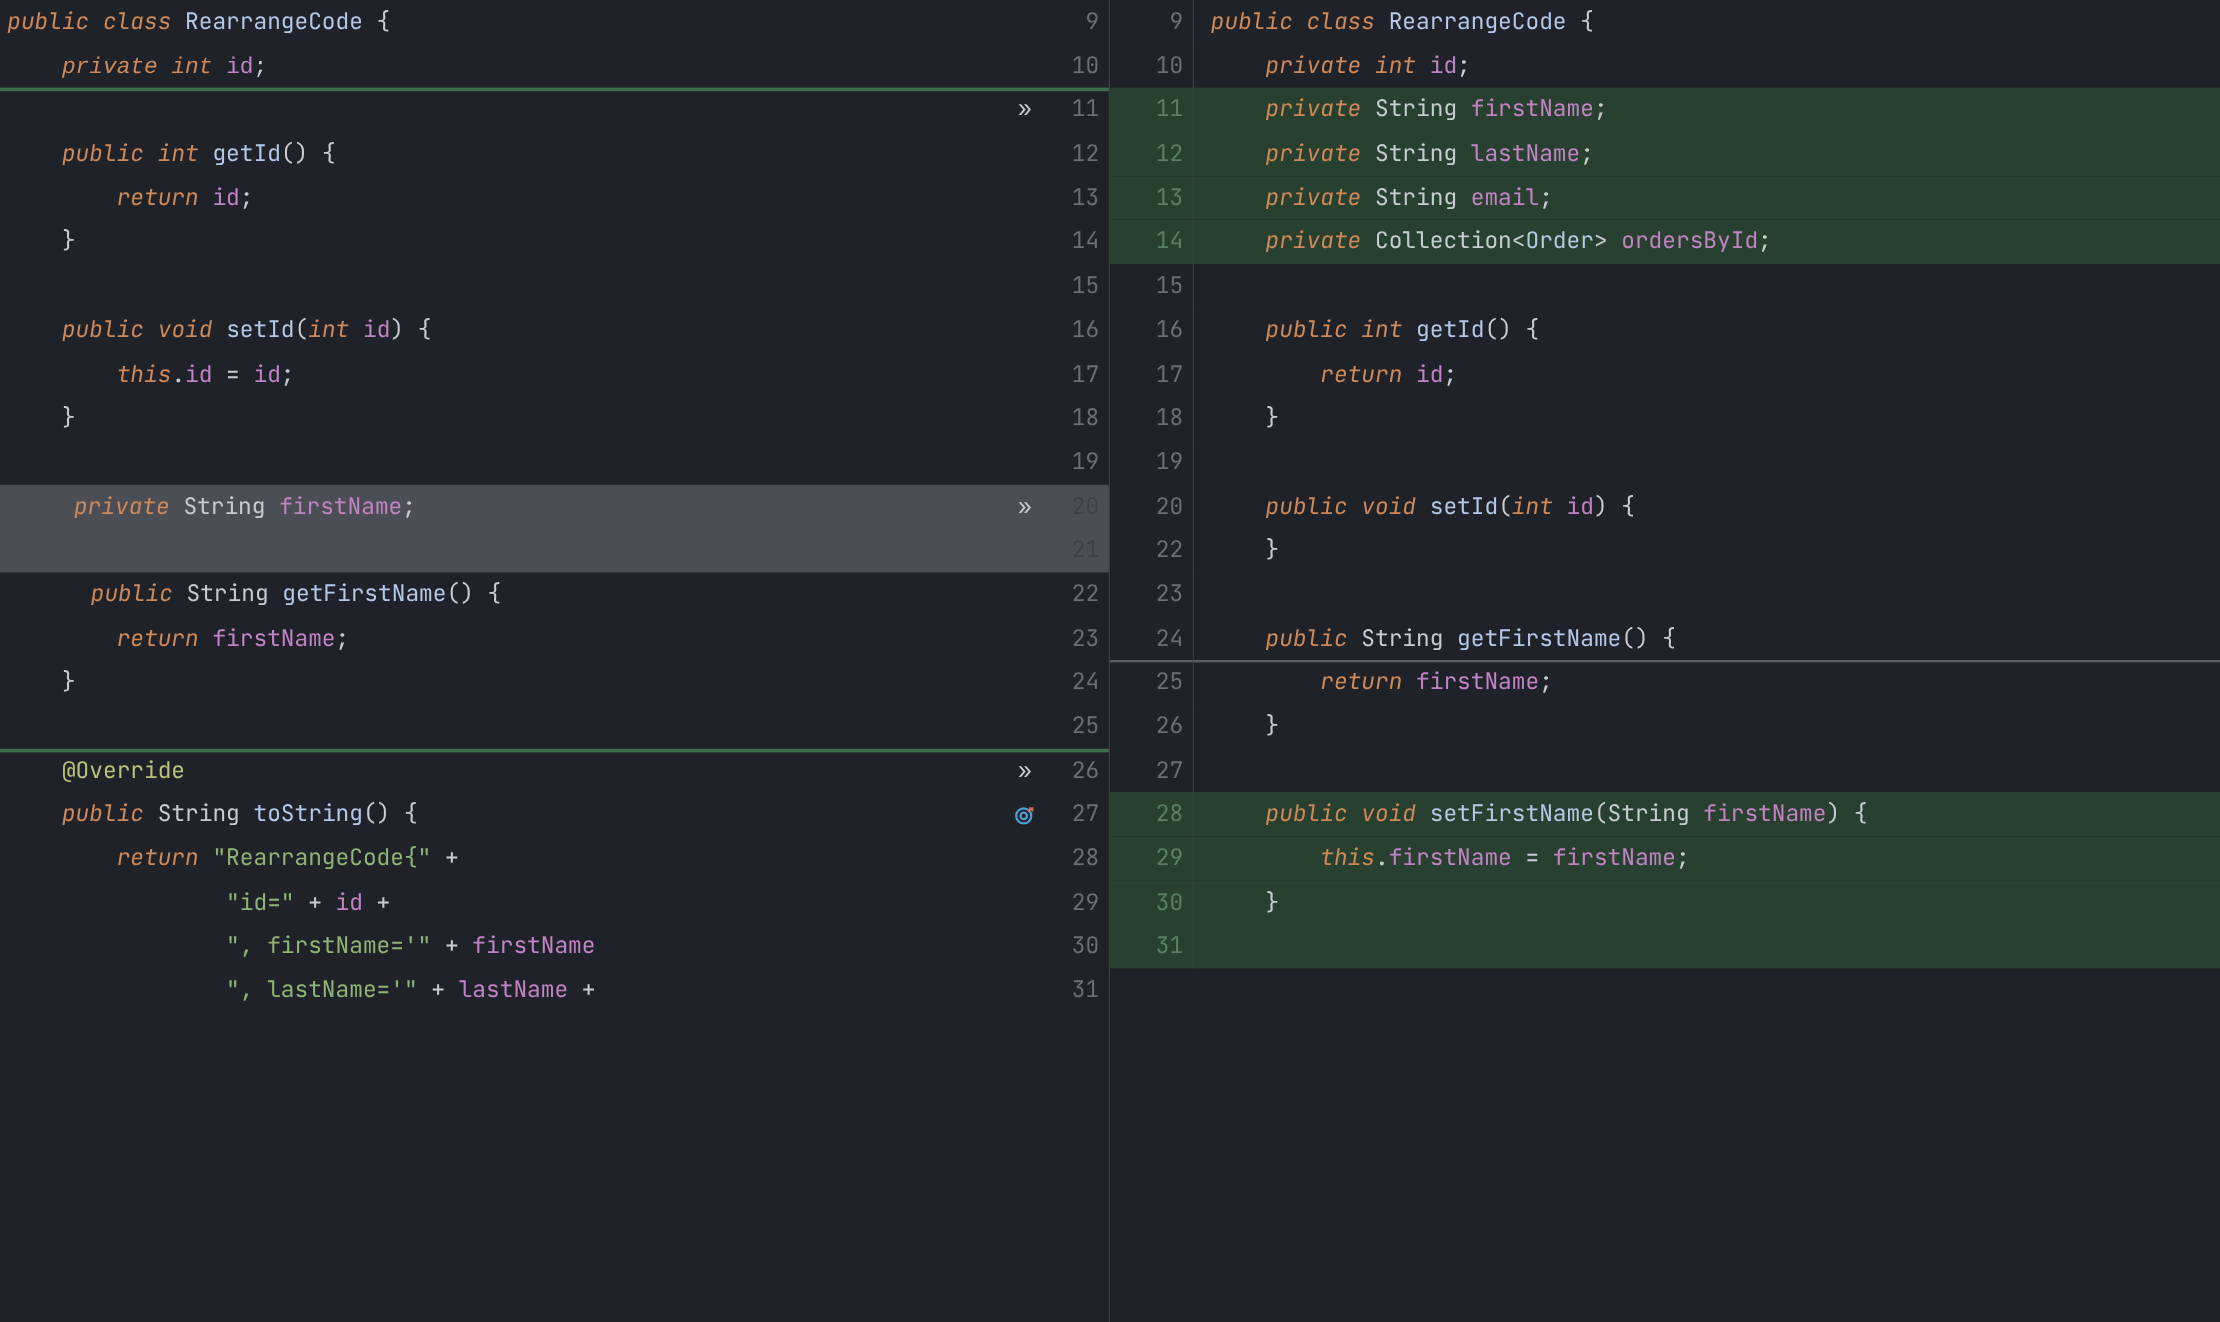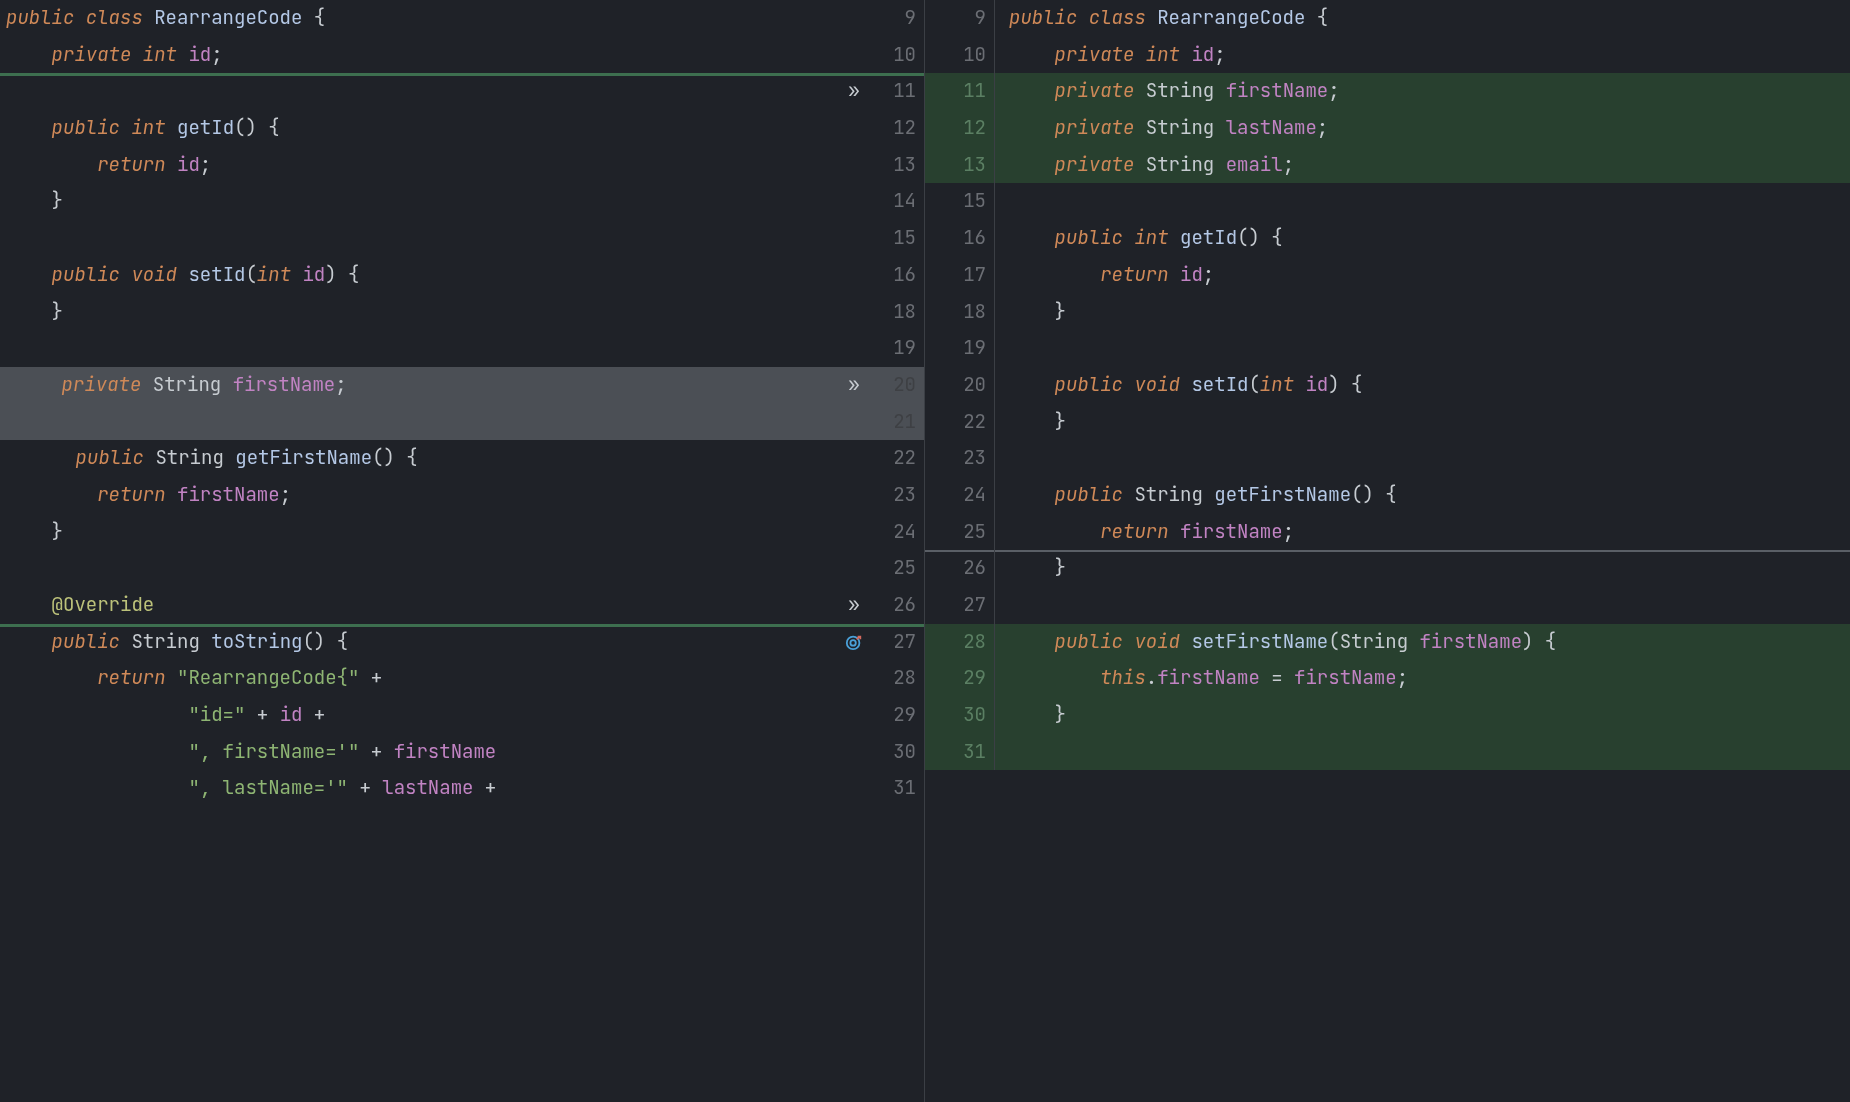--- a/index.html
+++ b/index.html
@@ -44,27 +44,28 @@
 </style>
 </head>
 <body>
 
 <div class="diff">
   <div class="pane left">
     <div class="divider" style="top:73.4px"></div>
     <div class="divider" style="top:623.9px"></div>
     <div id="left-rows">
         <div class="row"><span class="code" style="padding-left: 6px; text-align: right;"><span class="kw">public </span><span class="kw">class </span><span class="type">RearrangeCode </span><span>{</span></span><span class="marker" style="position: absolute; right: 56px;"></span><span class="gutter-l" style="position: absolute; right: 0px;">9</span></div>
-        <div class="row"><span class="code" style="padding-left: 6px;"><span>    </span><span class="kw">private </span><span class="kw">int </span><span class="id">id</span><span>;</span></span><span class="marker" style="position: absolute; right: 56px;"></span><span class="gutter-l" style="position: absolute; right: 0px;">10</span></div>
+        <div class="row"><span class="code" style="padding-left: 6px; font-family: Liberation Mono, monospace;"><span>    </span><span class="kw">private </span><span class="kw">int </span><span class="id">id</span><span>;</span></span><span class="marker" style="position: absolute; right: 56px;"></span><span class="gutter-l" style="position: absolute; right: 0px;">10</span></div>
         <div class="row"><span class="code" style="padding-left: 6px;"><span></span></span><span class="marker" style="position: absolute; right: 56px;">»</span><span class="gutter-l" style="position: absolute; right: 0px;">11</span></div>
         <div class="row"><span class="code" style="padding-left: 6px;"><span>    </span><span class="kw">public </span><span class="kw">int </span><span class="type">getId</span><span>() {</span></span><span class="marker" style="position: absolute; right: 56px;"></span><span class="gutter-l" style="position: absolute; right: 0px;">12</span></div>
         <div class="row"><span class="code" style="padding-left: 6px;"><span>        </span><span class="kw">return </span><span class="id">id</span><span>;</span></span><span class="marker" style="position: absolute; right: 56px;"></span><span class="gutter-l" style="position: absolute; right: 0px;">13</span></div>
         <div class="row"><span class="code" style="padding-left: 6px;"><span>    }</span></span><span class="marker" style="position: absolute; right: 56px;"></span><span class="gutter-l" style="position: absolute; right: 0px;">14</span></div>
         <div class="row"><span class="code" style="padding-left: 6px;"><span></span></span><span class="marker" style="position: absolute; right: 56px;"></span><span class="gutter-l" style="position: absolute; right: 0px;">15</span></div>
         <div class="row"><span class="code" style="padding-left: 6px;"><span>    </span><span class="kw">public </span><span class="kw">void </span><span class="type">setId</span><span>(</span><span class="kw">int </span><span class="id">id</span><span>) {</span></span><span class="marker" style="position: absolute; right: 56px;"></span><span class="gutter-l" style="position: absolute; right: 0px;">16</span></div>
+        <div class="row"><span class="code" style="padding-left: 6px;"><span>        </span><span class="kw">this</span><span>.</span><span class="id">id</span><span></span><span> = </span><span class="id">id</span><span>;</span></span><span class="marker" style="position: absolute; right: 56px;"></span><span class="gutter-l" style="position: absolute; right: 0px;">17</span></div>
         <div class="row"><span class="code" style="padding-left: 6px;"><span>    }</span></span><span class="marker" style="position: absolute; right: 56px;"></span><span class="gutter-l" style="position: absolute; right: 0px;">18</span></div>
         <div class="row"><span class="code" style="padding-left: 6px;"><span></span></span><span class="marker" style="position: absolute; right: 56px;"></span><span class="gutter-l" style="position: absolute; right: 0px;">19</span></div>
         <div class="row sel"><span class="code" style="padding-left: 16px;"><span>    </span><span class="kw">private </span><span>String </span><span class="id">firstName</span><span>;</span></span><span class="marker" style="position: absolute; right: 56px;">»</span><span class="gutter-l" style="position: absolute; right: 0px;">20</span></div>
         <div class="row sel"><span class="code" style="padding-left: 6px;"><span></span></span><span class="marker" style="position: absolute; right: 56px;"></span><span class="gutter-l" style="position: absolute; right: 0px;">21</span></div>
         <div class="row"><span class="code" style="padding-left: 6px; margin-left: 24px;"><span>    </span><span class="kw">public </span><span>String </span><span class="type">getFirstName</span><span>() {</span></span><span class="marker" style="position: absolute; right: 56px;"></span><span class="gutter-l" style="position: absolute; right: 0px;">22</span></div>
         <div class="row"><span class="code" style="padding-left: 6px;"><span>        </span><span class="kw">return </span><span class="id">firstName</span><span>;</span></span><span class="marker" style="position: absolute; right: 56px;"></span><span class="gutter-l" style="position: absolute; right: 0px;">23</span></div>
         <div class="row"><span class="code" style="padding-left: 6px;"><span>    }</span></span><span class="marker" style="position: absolute; right: 56px;"></span><span class="gutter-l" style="position: absolute; right: 0px;">24</span></div>
         <div class="row"><span class="code" style="padding-left: 6px;"><span></span></span><span class="marker" style="position: absolute; right: 56px;"></span><span class="gutter-l" style="position: absolute; right: 0px;">25</span></div>
         <div class="row"><span class="code" style="padding-left: 6px;"><span>    </span><span class="anno">@Override</span></span><span class="marker" style="position: absolute; right: 56px;">»</span><span class="gutter-l" style="position: absolute; right: 0px;">26</span></div>
         <div class="row"><span class="code" style="padding-left: 6px;"><span>    </span><span class="kw">public </span><span>String </span><span class="type">toString</span><span>() {</span></span><span class="marker" style="position: absolute; right: 56px;"><svg class="bullseye" viewBox="0 0 20 20">
@@ -79,20 +80,21 @@
       </div>
   </div>
   <div class="pane right">
     <div class="divider grey" style="top:550px"></div>
     <div id="right-rows">
         <div class="row"><span class="gutter-r" style="border-right: 1px solid var(--line); margin-right: 14px;">9</span><span class="code"><span class="kw">public </span><span class="kw">class </span><span class="type">RearrangeCode </span><span>{</span></span></div>
         <div class="row"><span class="gutter-r" style="border-right: 1px solid var(--line); margin-right: 14px;">10</span><span class="code"><span>    </span><span class="kw">private </span><span class="kw">int </span><span class="id">id</span><span>;</span></span></div>
         <div class="row add"><span class="gutter-r" style="border-right: 1px solid var(--line); margin-right: 14px;">11</span><span class="code"><span>    </span><span class="kw">private </span><span>String </span><span class="id">firstName</span><span>;</span></span></div>
         <div class="row add"><span class="gutter-r" style="border-right: 1px solid var(--line); margin-right: 14px;">12</span><span class="code"><span>    </span><span class="kw">private </span><span>String </span><span class="id">lastName</span><span>;</span></span></div>
         <div class="row add"><span class="gutter-r" style="border-right: 1px solid var(--line); margin-right: 14px;">13</span><span class="code"><span>    </span><span class="kw">private </span><span>String </span><span class="id">email</span><span>;</span></span></div>
+        <div class="row add"><span class="gutter-r" style="border-right: 1px solid var(--line); margin-right: 14px;">14</span><span class="code"><span>    </span><span class="kw">private </span><span>Collection&lt;</span><span class="type">Order</span><span>&gt; </span><span class="id">ordersById</span><span>;</span></span></div>
         <div class="row"><span class="gutter-r" style="border-right: 1px solid var(--line); margin-right: 14px;">15</span><span class="code"><span></span></span></div>
         <div class="row"><span class="gutter-r" style="border-right: 1px solid var(--line); margin-right: 14px;">16</span><span class="code"><span>    </span><span class="kw">public </span><span class="kw">int </span><span class="type">getId</span><span>() {</span></span></div>
         <div class="row"><span class="gutter-r" style="border-right: 1px solid var(--line); margin-right: 14px;">17</span><span class="code"><span>        </span><span class="kw">return </span><span class="id">id</span><span>;</span></span></div>
         <div class="row"><span class="gutter-r" style="border-right: 1px solid var(--line); margin-right: 14px;">18</span><span class="code"><span>    }</span></span></div>
         <div class="row"><span class="gutter-r" style="border-right: 1px solid var(--line); margin-right: 14px;">19</span><span class="code"><span></span></span></div>
         <div class="row"><span class="gutter-r" style="border-right: 1px solid var(--line); margin-right: 14px;">20</span><span class="code"><span>    </span><span class="kw">public </span><span class="kw">void </span><span class="type">setId</span><span>(</span><span class="kw">int </span><span class="id">id</span><span>) {</span></span></div>
         <div class="row"><span class="gutter-r" style="border-right: 1px solid var(--line); margin-right: 14px;">22</span><span class="code"><span>    }</span></span></div>
         <div class="row"><span class="gutter-r" style="border-right: 1px solid var(--line); margin-right: 14px;">23</span><span class="code"><span></span></span></div>
         <div class="row"><span class="gutter-r" style="border-right: 1px solid var(--line); margin-right: 14px;">24</span><span class="code"><span>    </span><span class="kw">public </span><span>String </span><span class="type">getFirstName</span><span>() {</span></span></div>
         <div class="row"><span class="gutter-r" style="border-right: 1px solid var(--line); margin-right: 14px;">25</span><span class="code"><span>        </span><span class="kw">return </span><span class="id">firstName</span><span>;</span></span></div>

